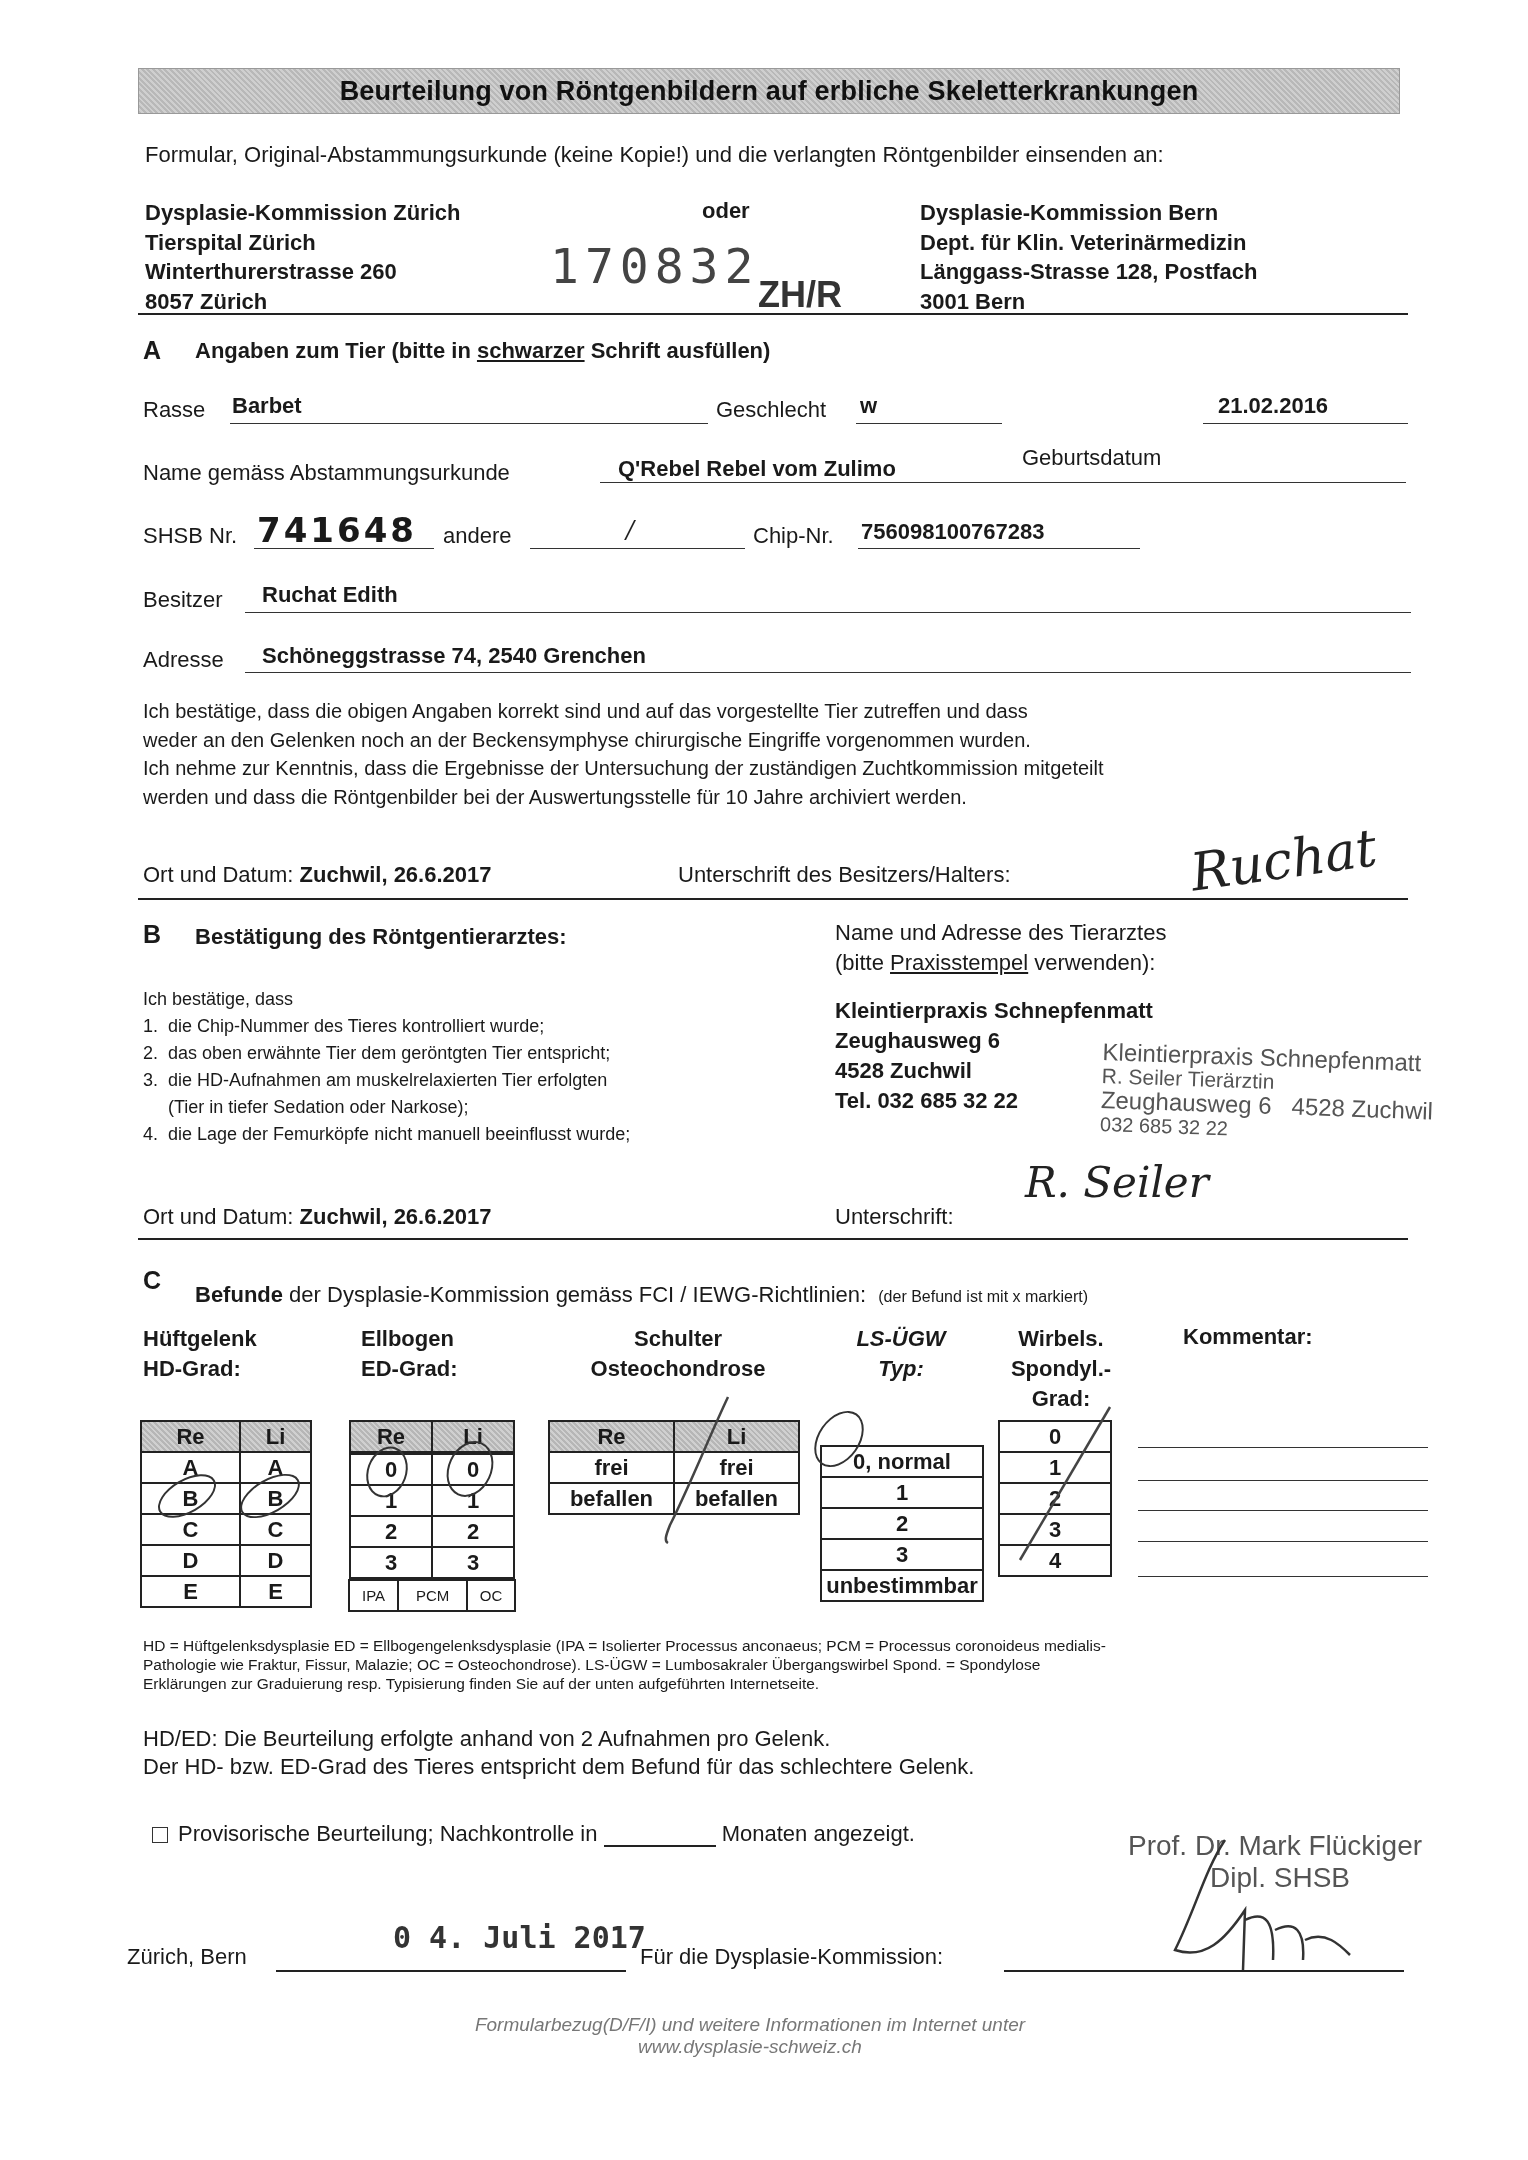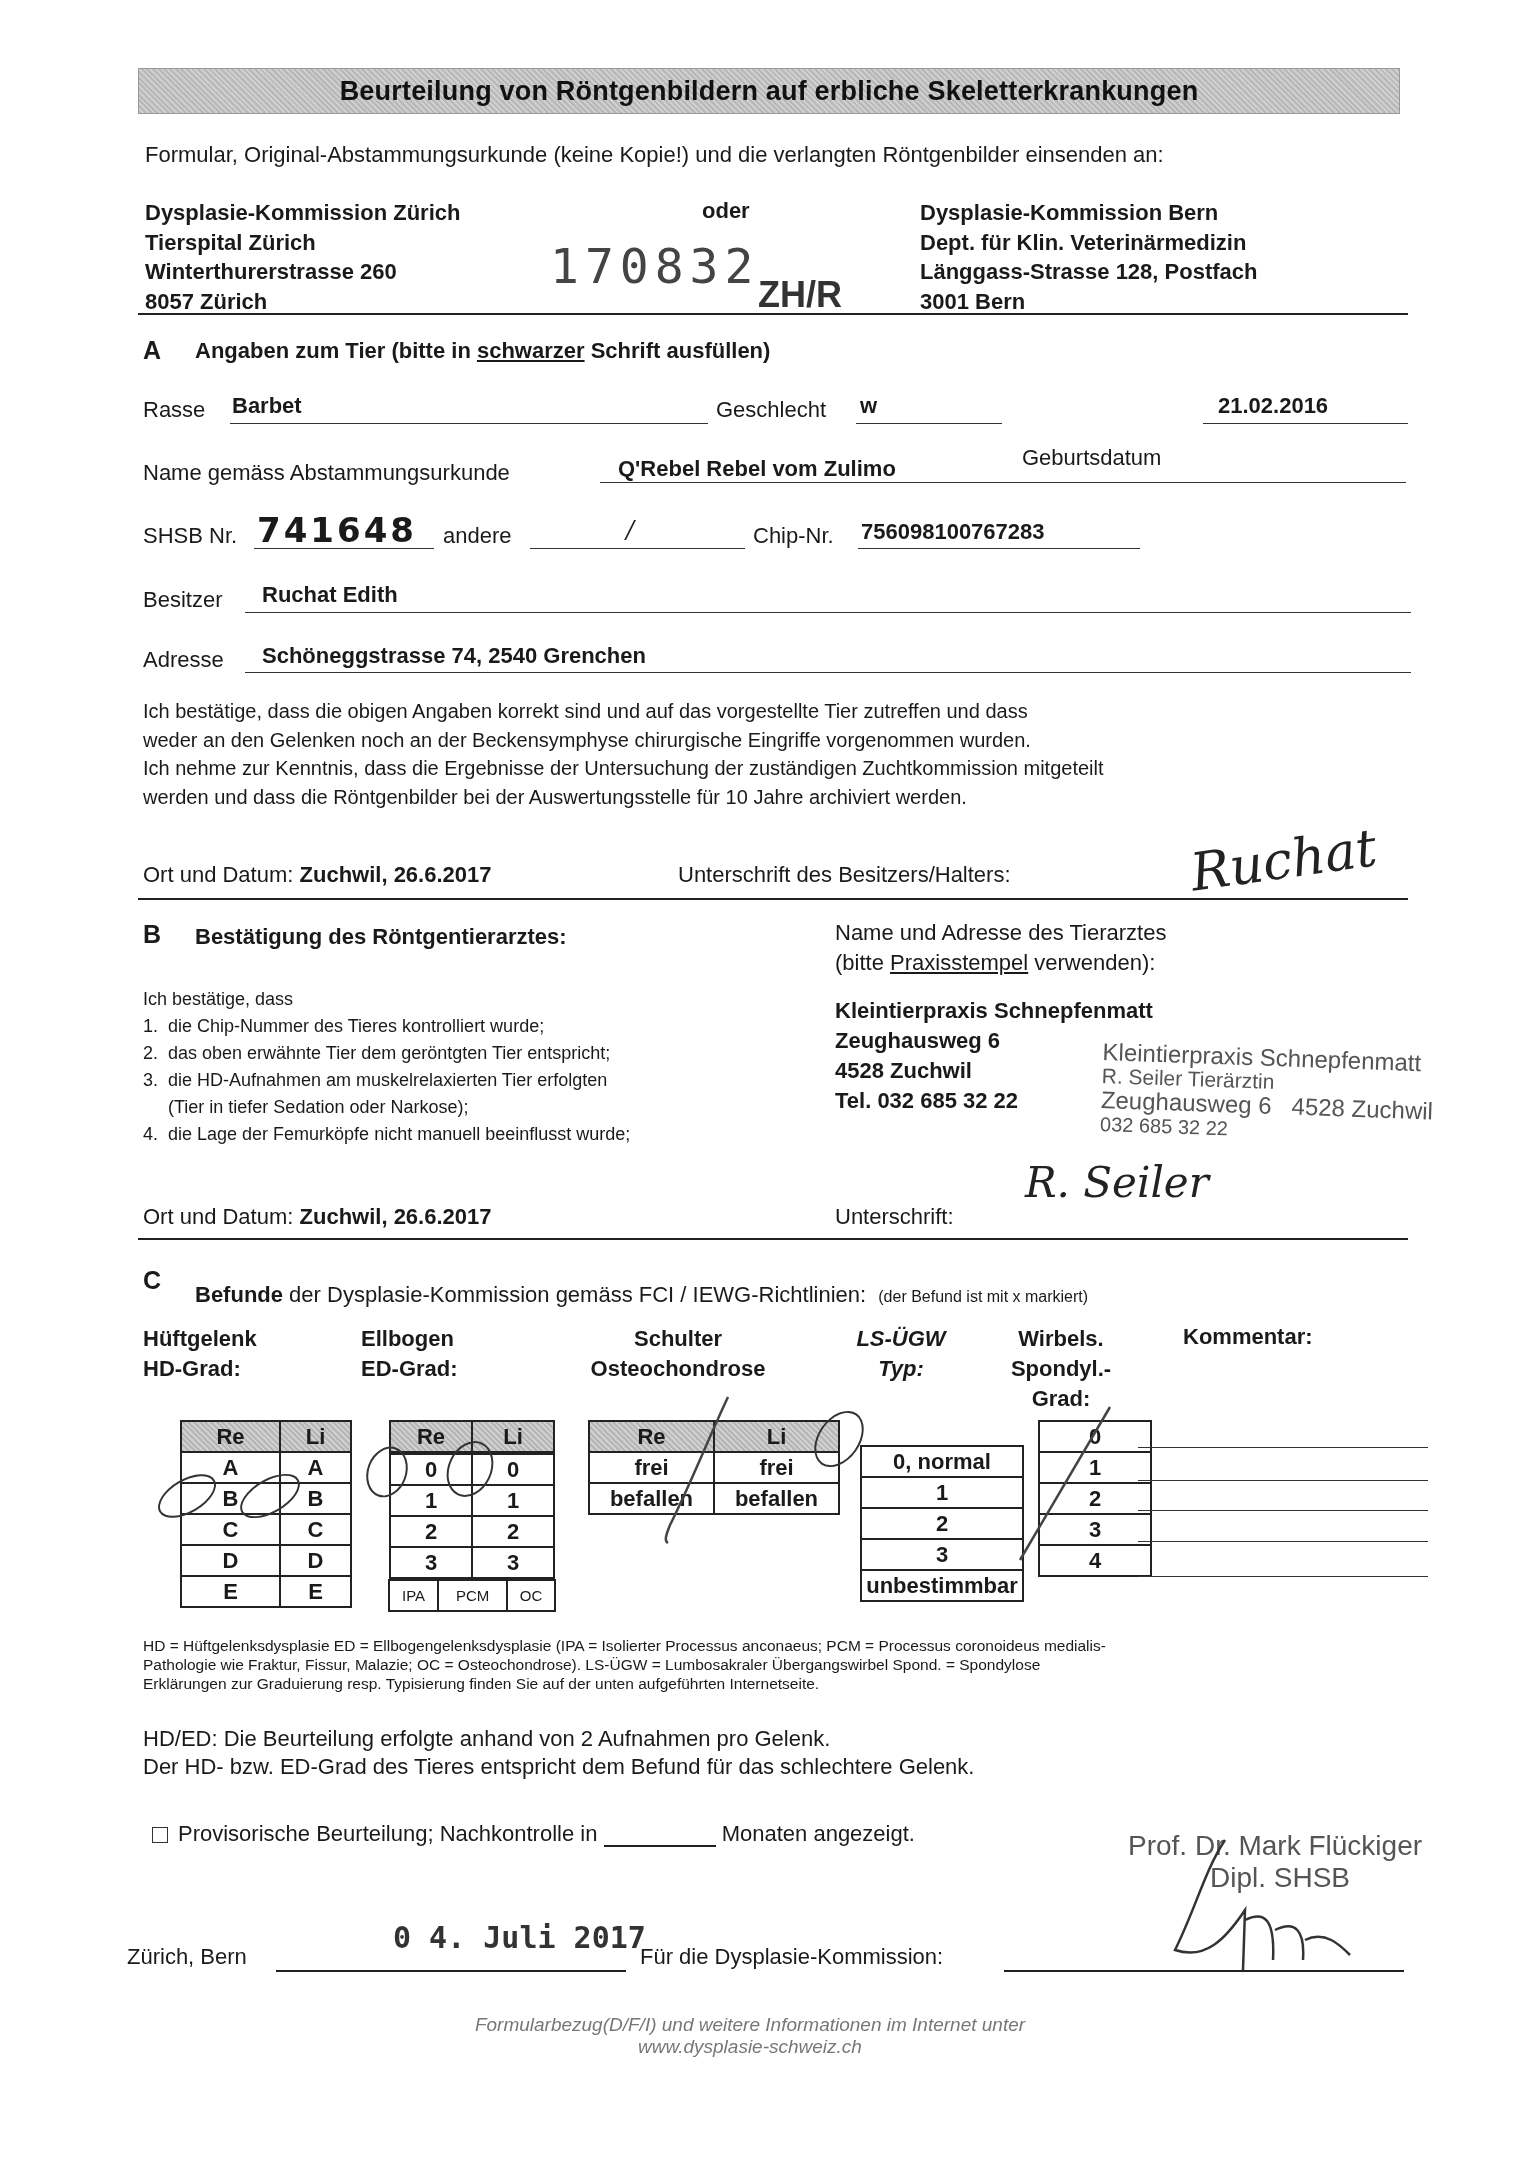--- a/index.html
+++ b/index.html
@@ -18,21 +18,21 @@
     background: repeating-linear-gradient(45deg,#b8b8b8 0 2px,#cfcfcf 2px 4px);
     border:1px solid #999; box-sizing:border-box;
     display:flex; align-items:center; justify-content:center; }
   .title-bar span { font-size:27px; font-weight:bold; color:#111; letter-spacing:0.2px; }
 
   .stamp-num { font-family:"DejaVu Sans Mono", monospace; font-size:48px; color:#444; letter-spacing:6px; font-weight:normal; }
   .stamp-zh { font-size:36px; font-weight:bold; color:#333; }
 
   .hand { font-family:"DejaVu Serif", serif; font-style:italic; color:#222; }
 
-  table.grid { border-collapse:collapse; position:absolute;margin-left:40px; }
+  table.grid { border-collapse:collapse; position:absolute; }
   table.grid td { border:2px solid #222; text-align:center; font-weight:bold; font-size:22px; padding:0; height:29px; }
   table.grid tr.hdr td { background: repeating-linear-gradient(45deg,#b6b6b6 0 2px,#d0d0d0 2px 4px); }
   table.grid td.small { font-weight:normal; font-size:15px; }
 
   .ring { position:absolute; border:2.5px solid #333; border-radius:50%; transform:rotate(-30deg); }
 
   .stamp { color:#555; font-size:22px; }
   .footer { color:#777; font-style:italic; font-size:19px; text-align:center; }
   .checkbox { display:inline-block; width:14px; height:14px; border:1.5px solid #333; vertical-align:middle; margin-right:10px; }
 </style>

